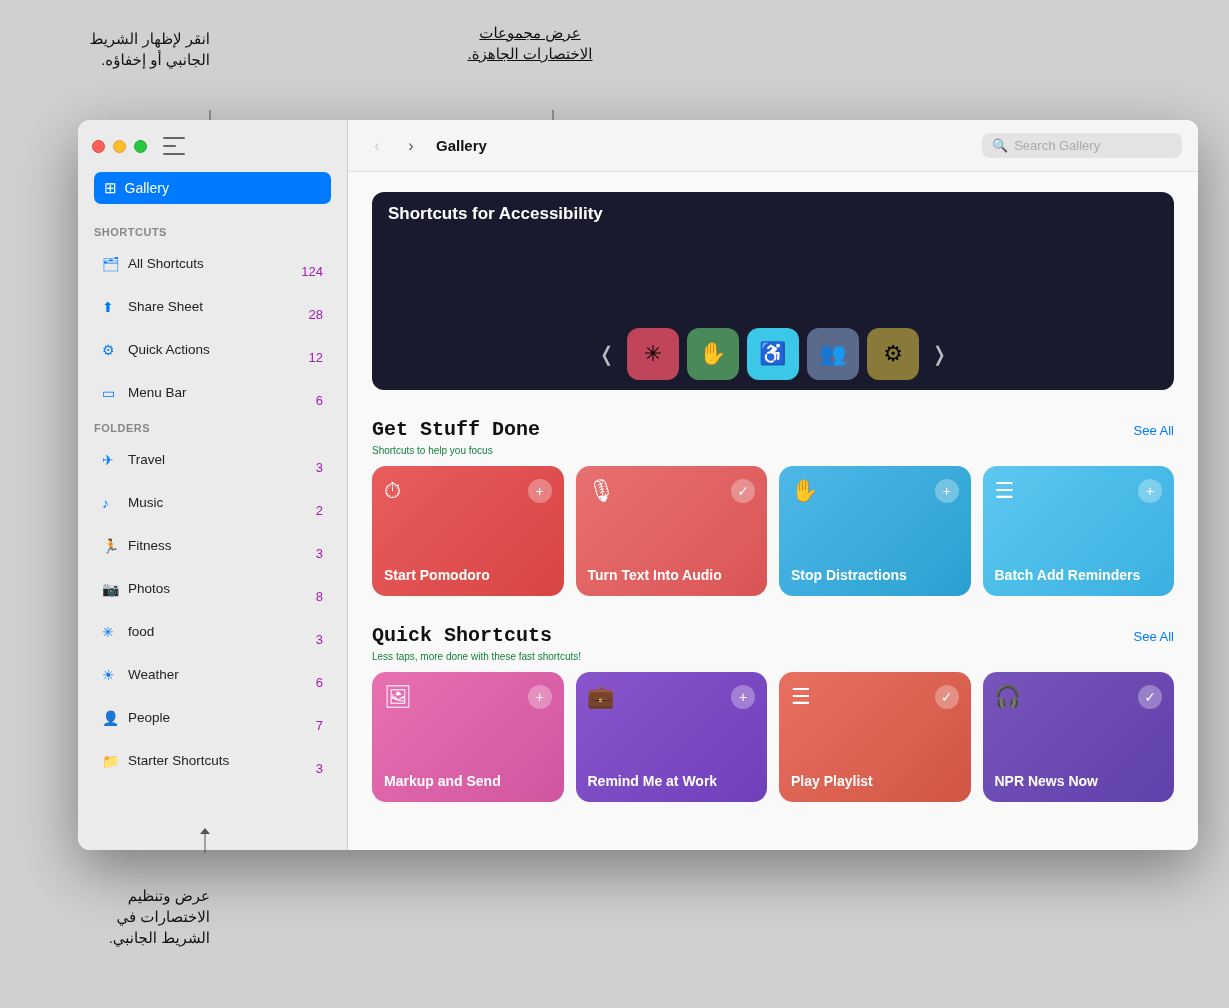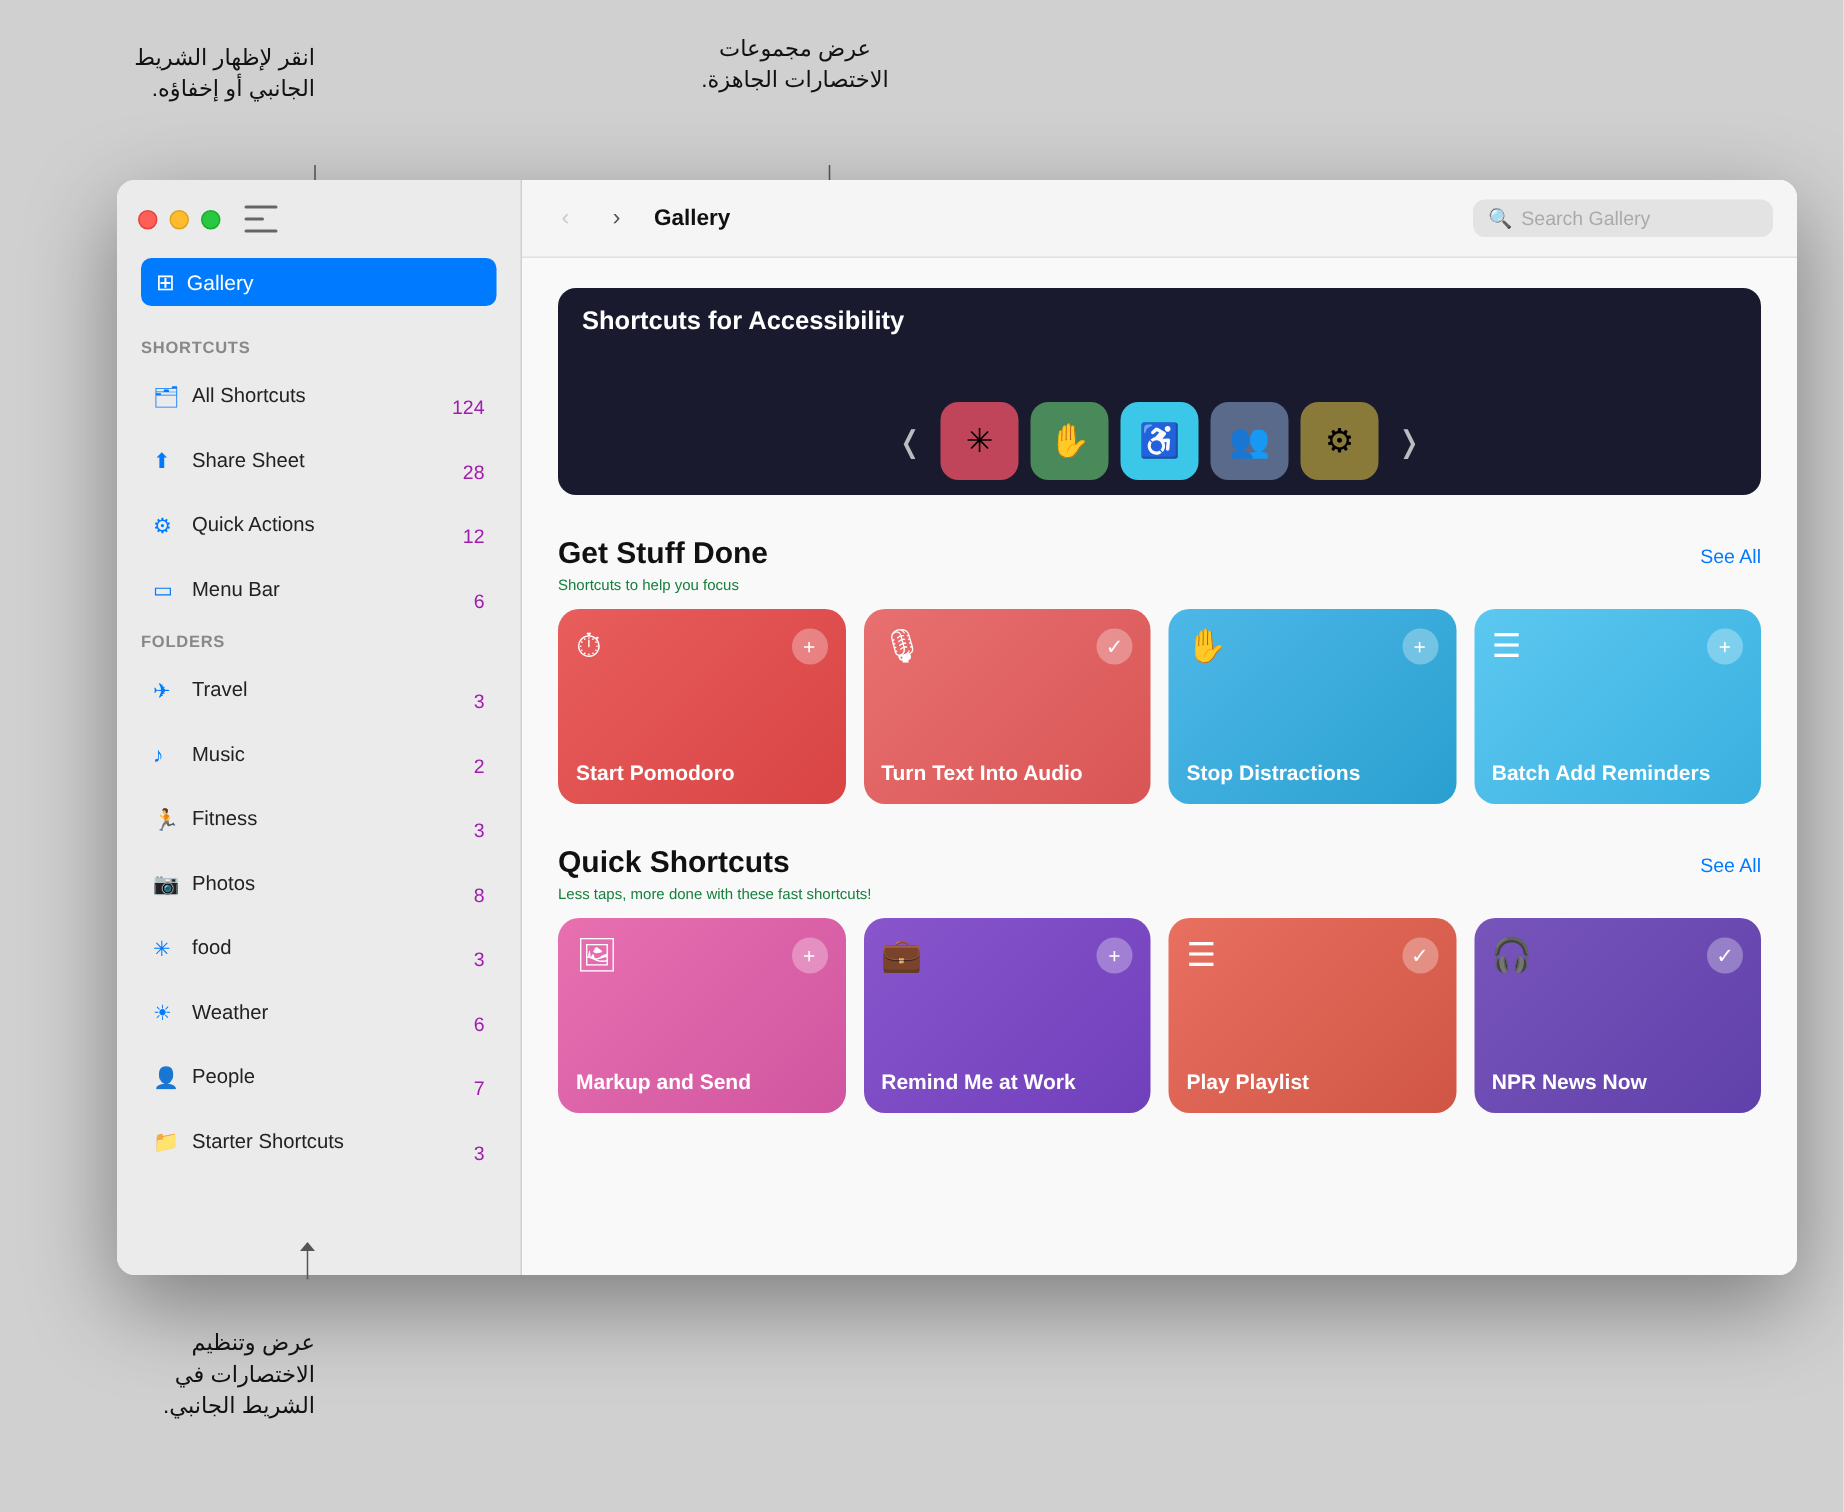--- a/index.html
+++ b/index.html
@@ -23,20 +23,21 @@
     .annotation-top-left {
       top: 28px;
       left: 30px;
       width: 180px;
     }
     .annotation-top-center {
       top: 22px;
       left: 420px;
       width: 220px;
       text-align: center;
+      text-decoration: underline;
     }
     .annotation-bottom-left {
       bottom: 60px;
       left: 30px;
       width: 180px;
     }
 
     
     .window {
       position: absolute;
@@ -207,20 +208,21 @@
     .section-header {
       display: flex;
       align-items: baseline;
       justify-content: space-between;
       margin-bottom: 4px;
     }
     .section-title {
       font-size: 20px;
       font-weight: 700;
       color: #111;
+      font-family: Liberation Mono, monospace;
     }
     .section-subtitle {
       font-size: 10px;
       color: #15803d;
       margin-bottom: 10px;
     }
     .see-all {
       font-size: 13px;
       color: #007aff;
       cursor: pointer;
@@ -228,21 +230,21 @@
 
     
     .hero-row {
       display: flex;
       gap: 16px;
       margin-bottom: 28px;
     }
 
     .hero-card {
       flex: 1;
-      height: 138px;
+      height: 198px;
       border-radius: 12px;
       overflow: hidden;
       position: relative;
     }
 
     .hero-accessibility {
       background: #1a1a2e;
       display: flex;
       align-items: center;
       justify-content: flex-start;

